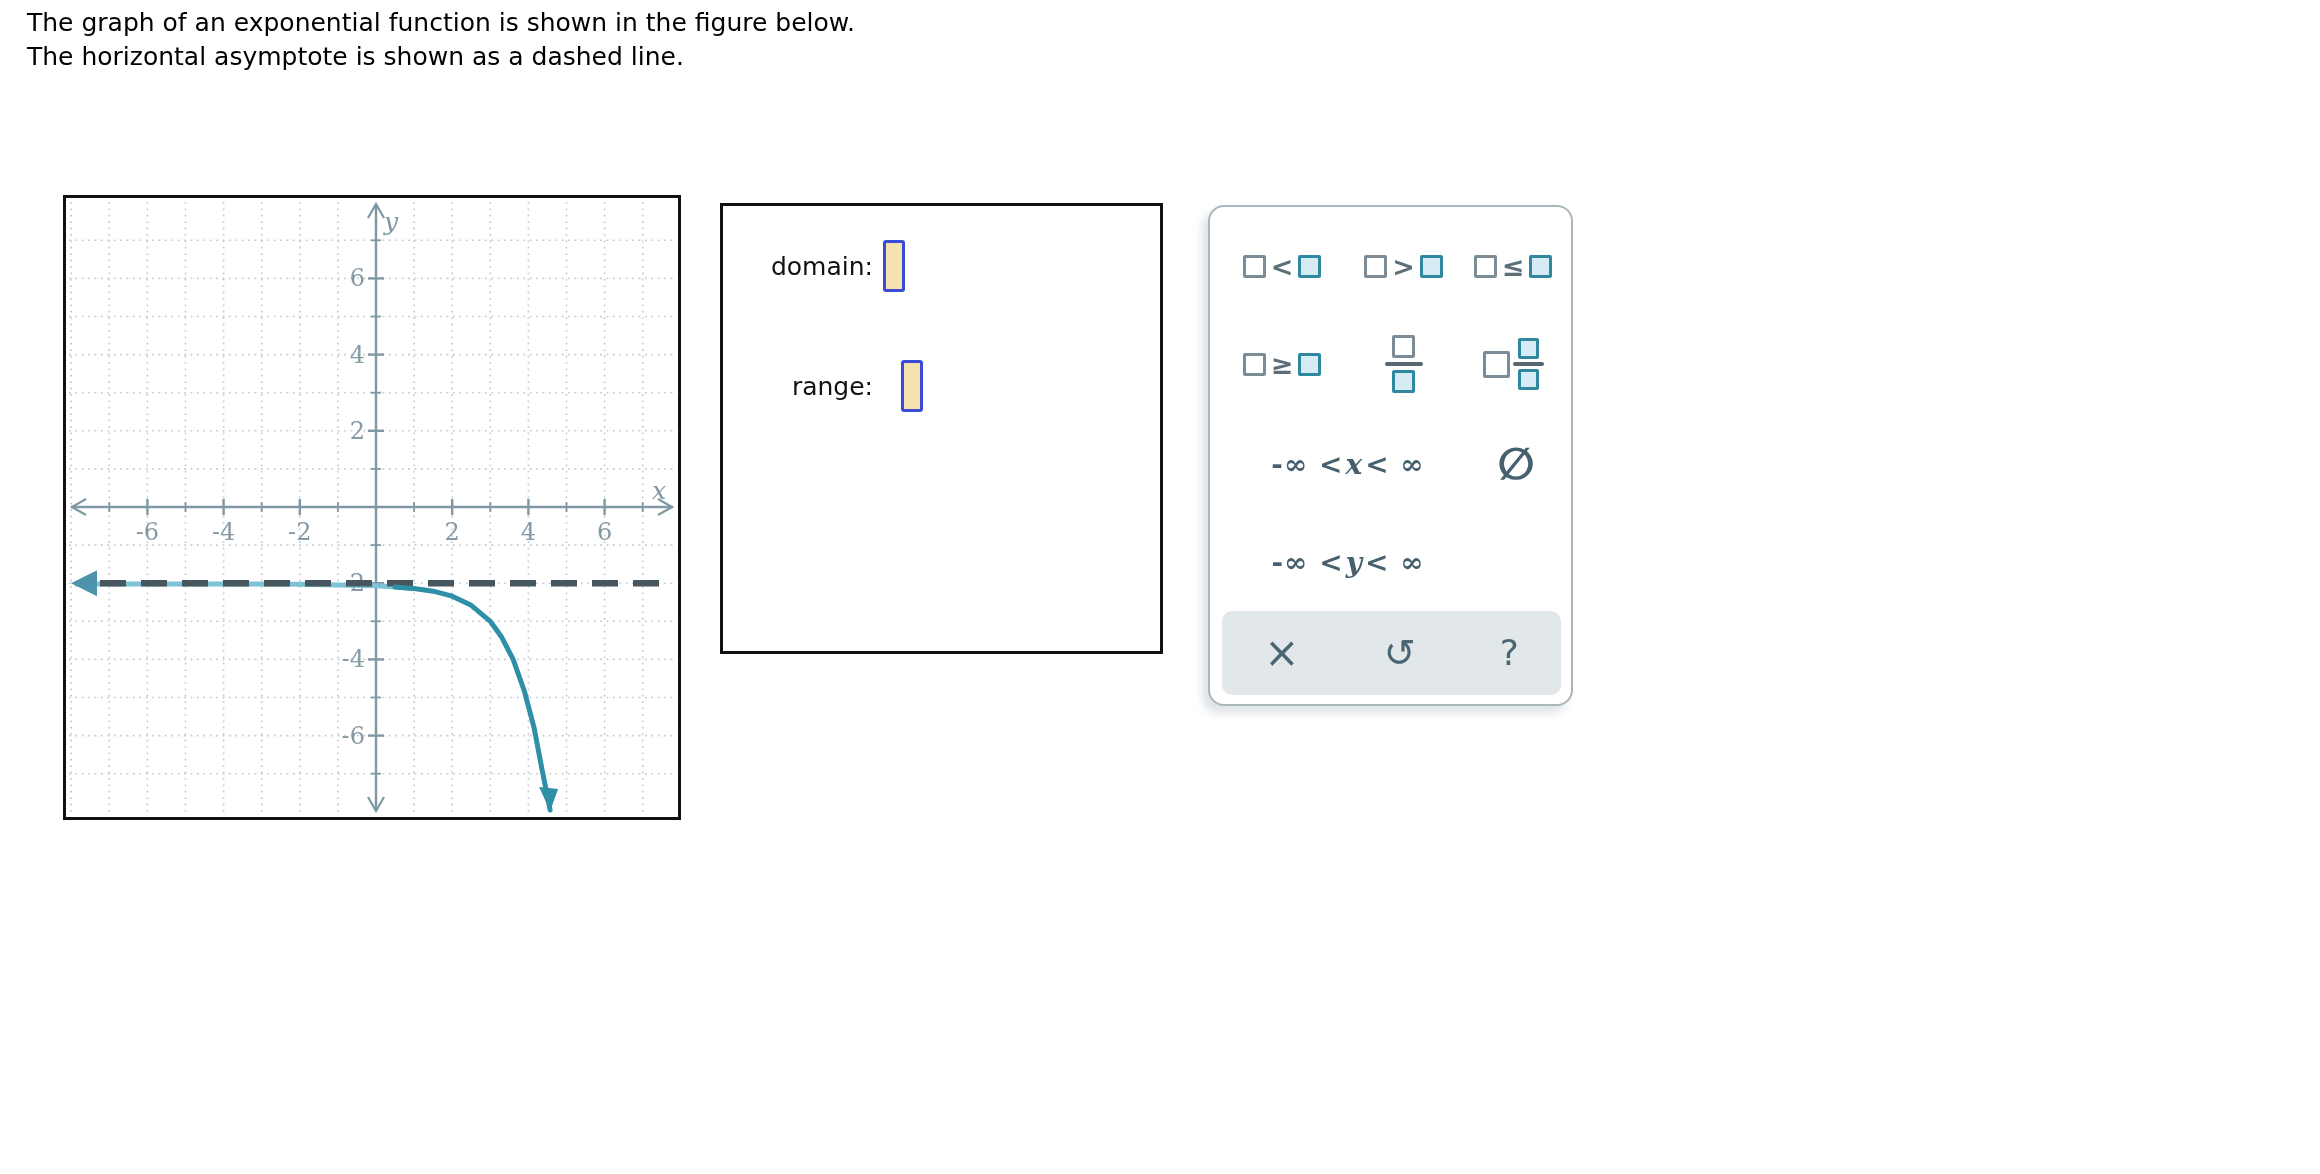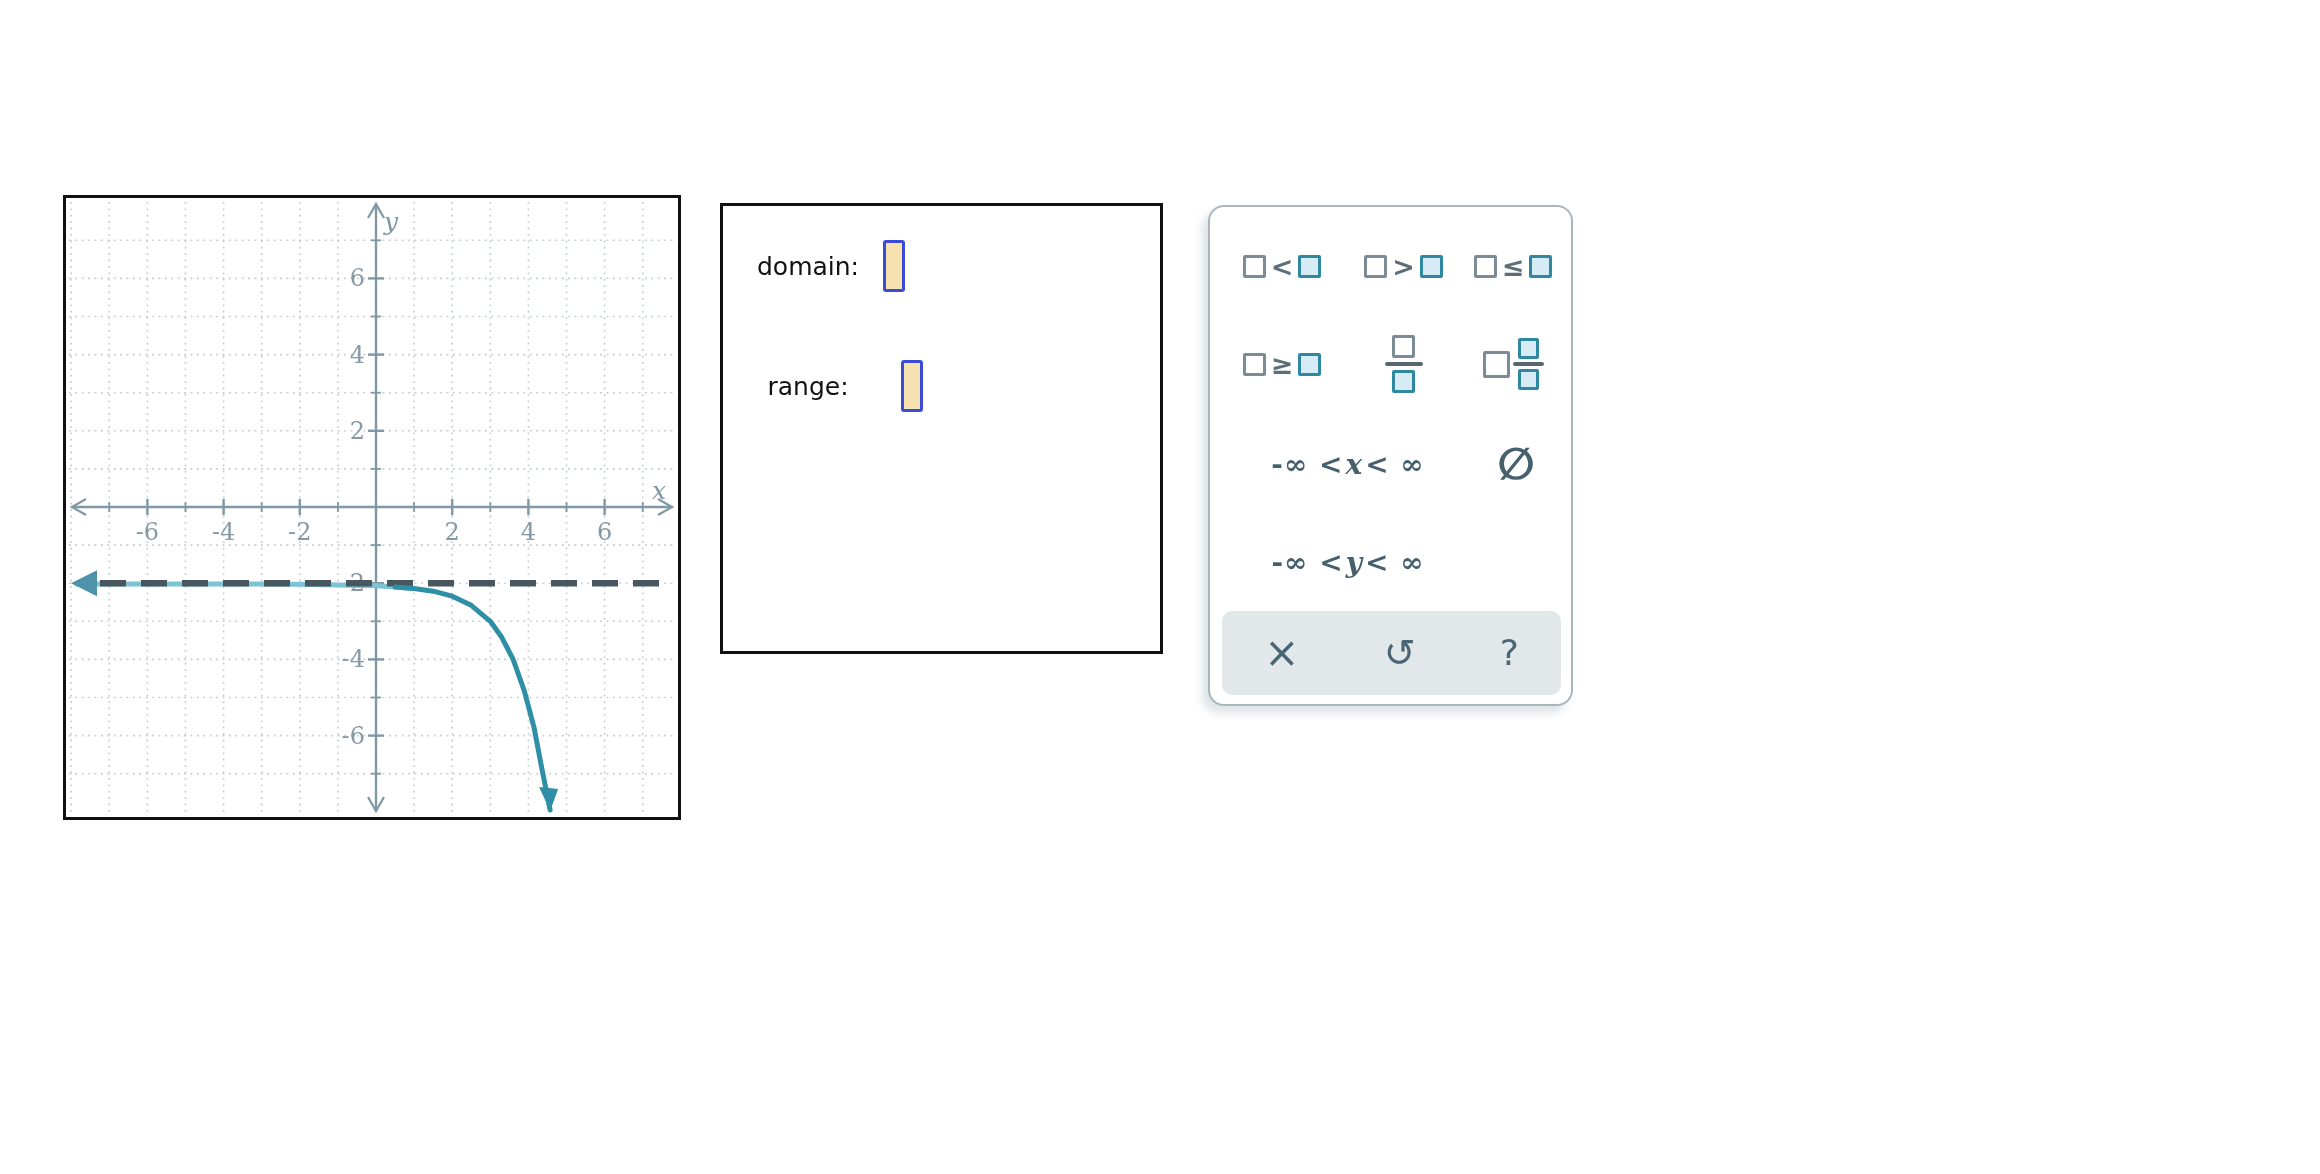--- a/index.html
+++ b/index.html
@@ -14,21 +14,21 @@
 
   
   .graph-panel{position:absolute;left:63px;top:195px;width:618px;height:625px;
                border:3px solid #111;box-sizing:border-box;background:#fff;}
   .graph-panel svg{display:block;}
 
   
   .answer-panel{position:absolute;left:720px;top:203px;width:443px;height:451px;
                 border:3px solid #111;box-sizing:border-box;background:#fff;}
   .dr-row{position:absolute;left:20px;display:flex;align-items:center;gap:10px;height:52px;}
-  .dr-label{display:inline-block;width:130px;text-align:center;font-size:25px;color:#111;}
+  .dr-label{display:inline-block;width:130px;text-align:right;font-size:25px;color:#111;}
   .answer-input{display:inline-block;width:22px;height:52px;box-sizing:border-box;
                 background:var(--input-fill,#F6E2AE);border:3px solid var(--input-border,#3B4BD8);
                 border-radius:3px;cursor:text;}
 
   
   .palette{position:absolute;left:1208px;top:205px;width:365px;height:501px;box-sizing:border-box;
            background:#fff;border:2px solid #A9B6BC;border-radius:16px;
            box-shadow:-6px 7px 9px rgba(160,176,184,0.35);}
   .pal-grid{position:absolute;left:12px;top:10px;width:339px;display:grid;
             grid-template-columns:120px 123px 96px;grid-auto-rows:98px;
@@ -64,20 +64,22 @@
   .tool-btn.clear{font-size:42px;font-weight:400;}
   .tool-btn.undo{font-size:38px;}
   .tool-btn.help{font-size:36px;}
 </style>
 </head>
 <body>
 
 <div class="page">
 
   <div class="problem">
+    <div class="pline">The graph of an exponential function is shown in the figure below.</div>
+    <div class="pline">The horizontal asymptote is shown as a dashed line.</div>
   </div>
 
   <div class="graph-panel">
     <svg id="graph-svg" width="612" height="619" viewBox="0 0 612 619">
         <line x1="5.199999999999989" y1="4" x2="5.199999999999989" y2="614" stroke="#C2CBD1" stroke-width="1.6" stroke-dasharray="1.8 4.6"></line>
         <line x1="43.30000000000001" y1="4" x2="43.30000000000001" y2="614" stroke="#C2CBD1" stroke-width="1.6" stroke-dasharray="1.8 4.6"></line>
         <line x1="81.39999999999998" y1="4" x2="81.39999999999998" y2="614" stroke="#C2CBD1" stroke-width="1.6" stroke-dasharray="1.8 4.6"></line>
         <line x1="119.5" y1="4" x2="119.5" y2="614" stroke="#C2CBD1" stroke-width="1.6" stroke-dasharray="1.8 4.6"></line>
         <line x1="157.6" y1="4" x2="157.6" y2="614" stroke="#C2CBD1" stroke-width="1.6" stroke-dasharray="1.8 4.6"></line>
         <line x1="195.7" y1="4" x2="195.7" y2="614" stroke="#C2CBD1" stroke-width="1.6" stroke-dasharray="1.8 4.6"></line>

